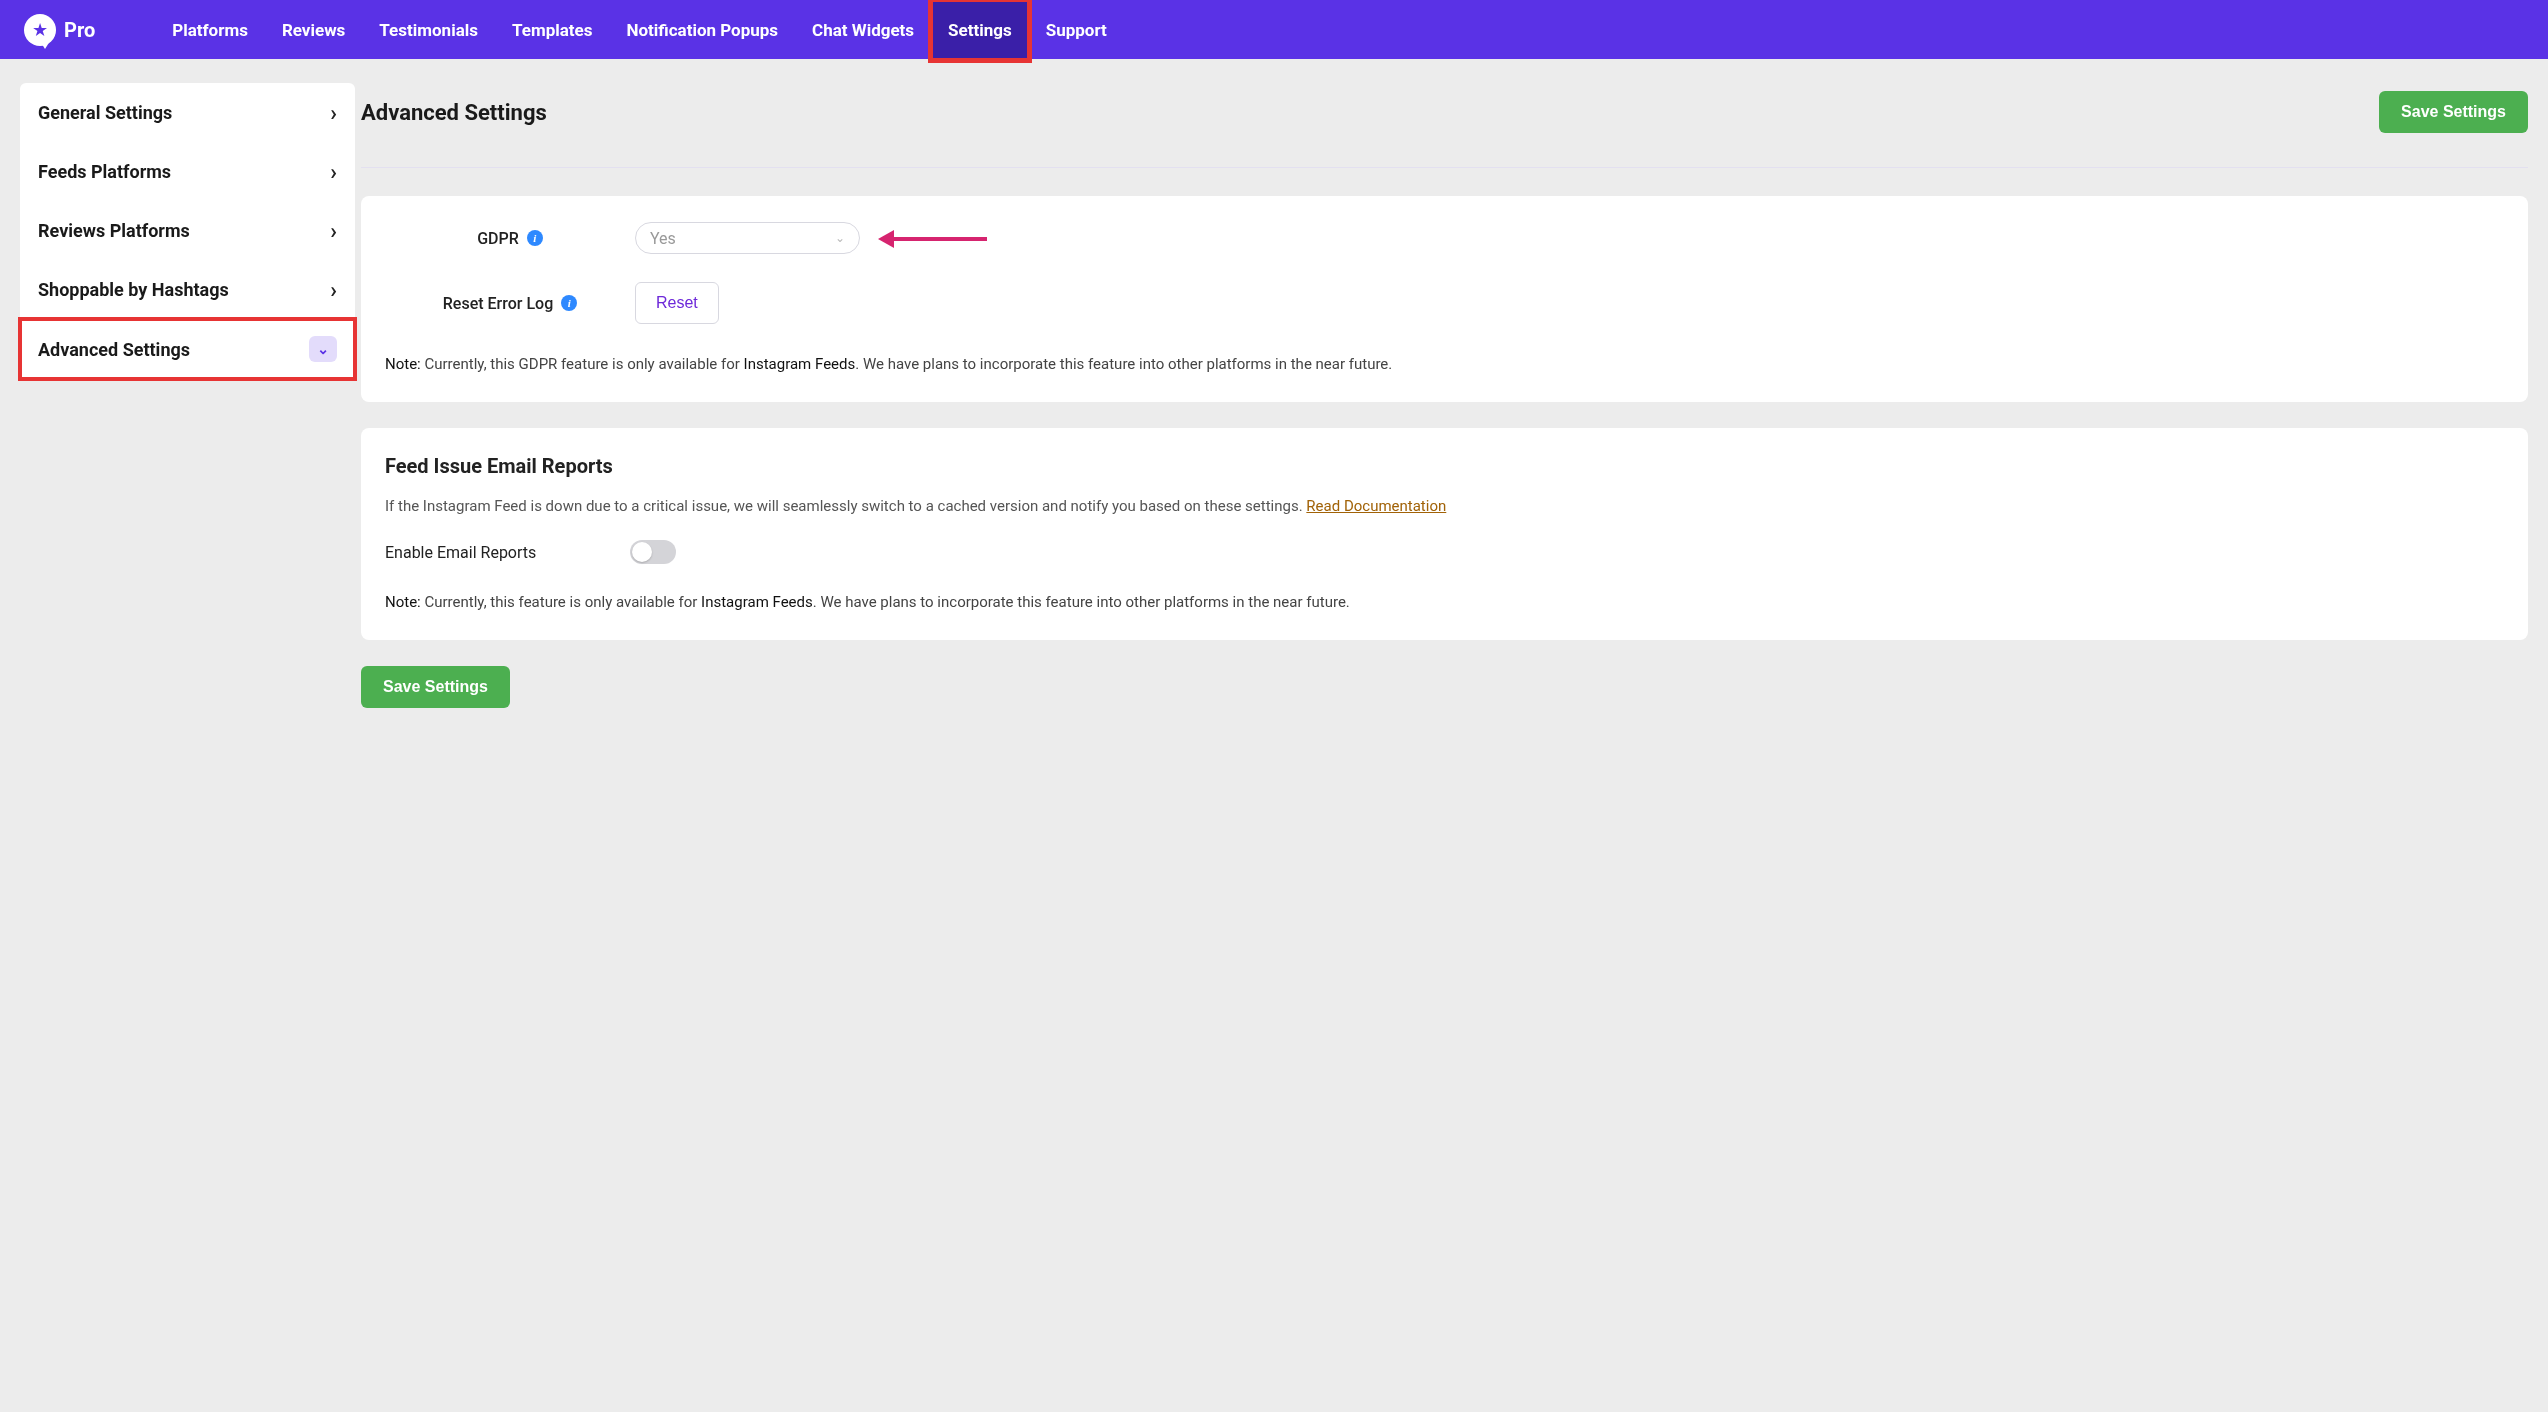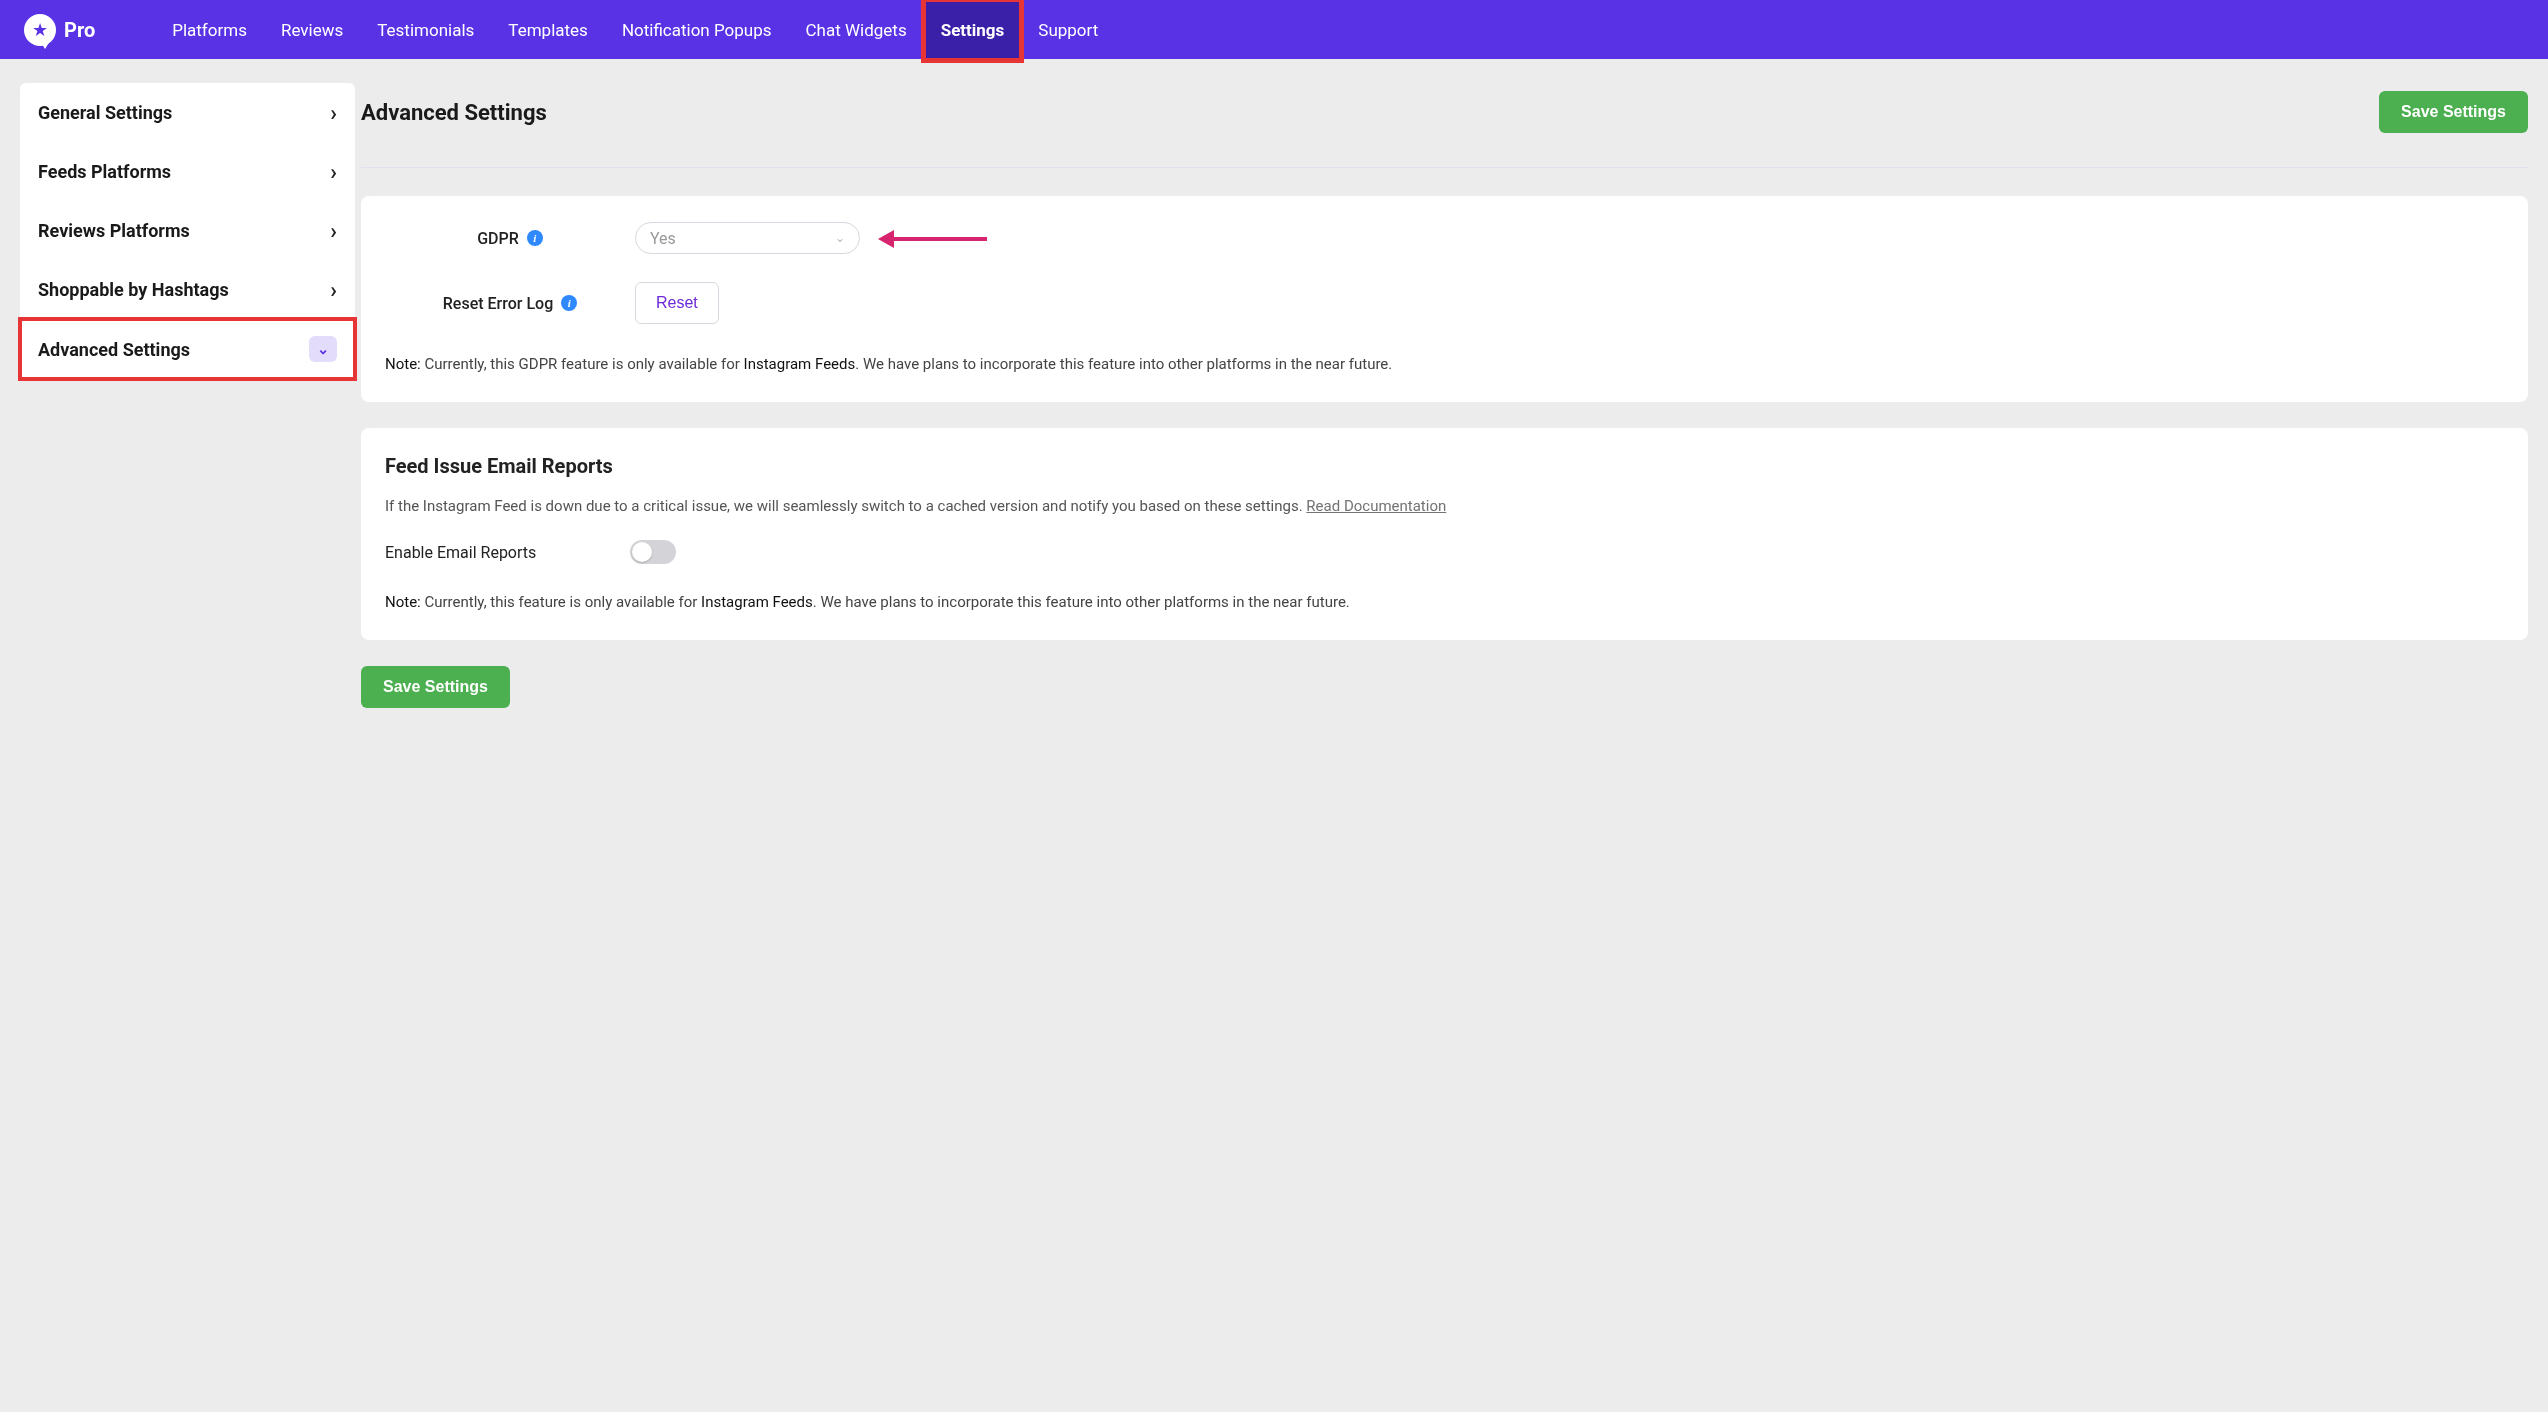--- a/index.html
+++ b/index.html
@@ -30,21 +30,21 @@
 .logo-mark::after{
   content:"★"; color:#5a32e6; font-size:18px; line-height:1;
 }
 .logo-tail{
   position:absolute; bottom:-3px; left:16px;
   width:0;height:0;border-left:5px solid transparent;border-right:5px solid transparent;border-top:8px solid #fff;
 }
 .logo-text { color:#fff; font-weight:700; font-size:20px; }
 .nav { display:flex; align-items:center; gap:0; }
 .nav-item {
-  color:#fff; font-weight:400; font-size:17px;
+  color:#fff; font-weight:700; font-size:17px;
   padding: 20px 17px; cursor:pointer; position:relative;
 }
 .nav-item.active { background:#3a1fa8; font-weight:700; }
 .nav-item.highlighted-red { outline: 5px solid #e73434; outline-offset:-2px; }
 .page {
   display:flex;
   padding: 24px 20px;
   gap: 6px;
   align-items:flex-start;
 }
@@ -103,21 +103,21 @@
 }
 .select .chev{color:#bbb;font-size:12px;}
 .reset-btn{
   border:1px solid #d8d8e0; background:#fff; color:#6d28d9;
   padding:11px 20px; border-radius:6px; font-size:16px; cursor:pointer;
 }
 .note{ color:#444; line-height:1.6; font-size:15px;}
 .note strong{ font-weight:400; color:#111;}
 .card h3{ font-size:20px; font-weight:700; margin-bottom:16px;}
 .card p.desc{ color:#555; line-height:1.6; margin-bottom:22px; font-size:15px;}
-.card a{ color:#737373; text-decoration:underline;}
+.card a{ color:#a16207; text-decoration:underline;}
 .toggle-row{ display:flex; align-items:center; gap:94px; margin-bottom:26px;}
 .toggle {
   width:46px;height:24px;border-radius:12px;background:#d4d4d8;position:relative;cursor:pointer;
 }
 .toggle .knob{
   width:20px;height:20px;border-radius:50%;background:#fff;position:absolute;top:2px;left:2px;
   box-shadow:0 1px 2px rgba(0,0,0,.2);
 }
 .arrow-annot{
   position:relative; display:inline-block; margin-left:18px;

